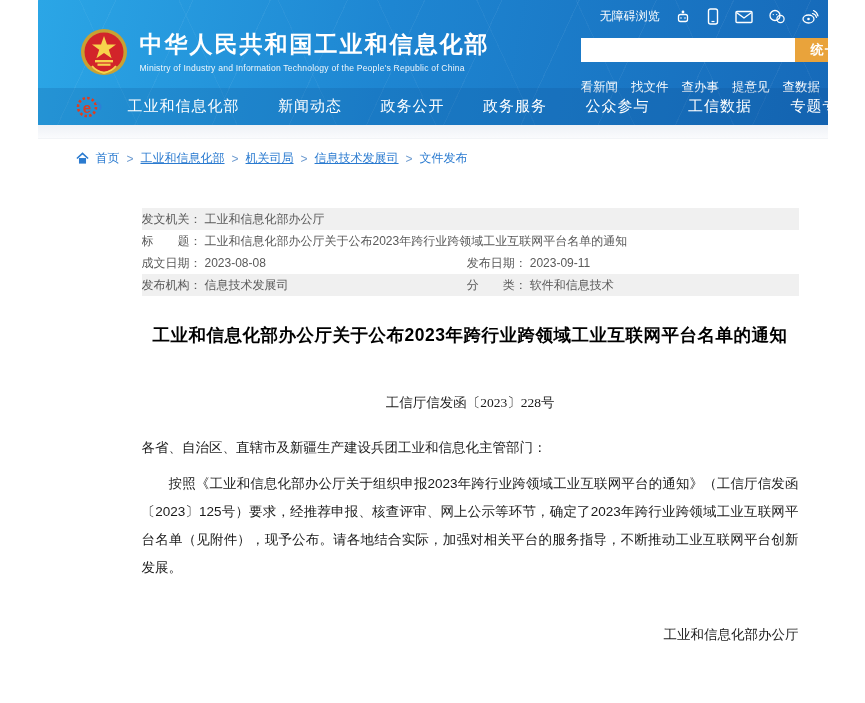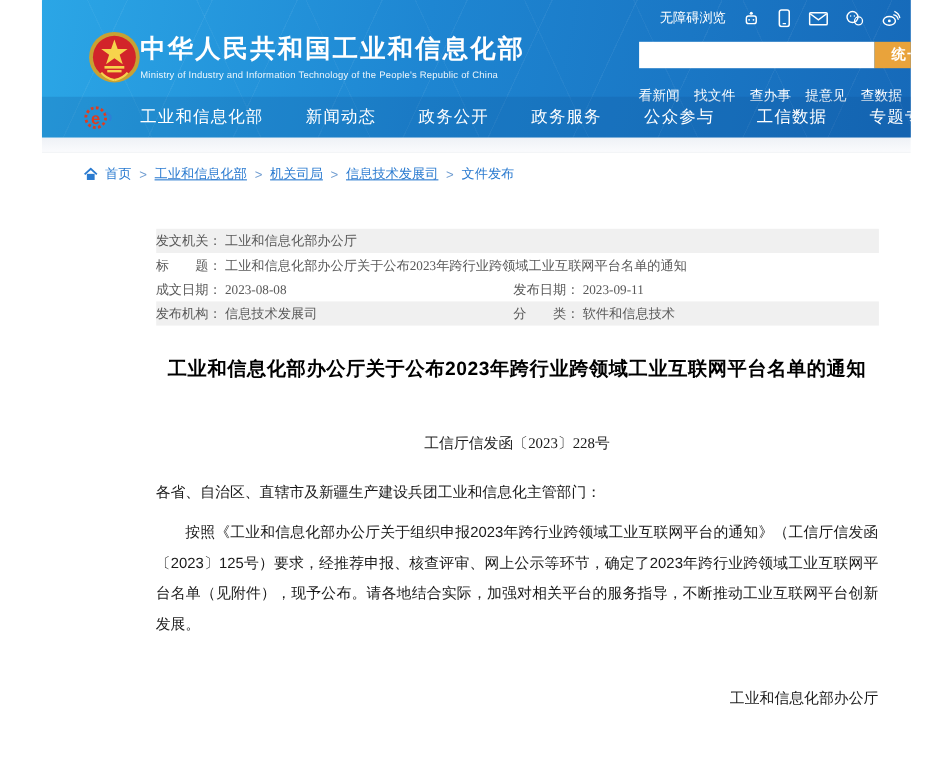--- a/index.html
+++ b/index.html
@@ -19,21 +19,21 @@
       repeating-linear-gradient(65deg, rgba(255,255,255,0.04) 0 1px, transparent 1px 90px);
     pointer-events:none;
   }
   .utility {
     position:absolute; top:8px; right:20px; display:flex; align-items:center; gap:15px;
     color:#fff; font-size:12px; z-index:2;
   }
   .utility svg { display:block; }
   .utility .txt { cursor:pointer; }
 
-  .masthead { position:absolute; left:42px; top:28px; display:flex; align-items:center; z-index:2; }
+  .masthead { position:absolute; left:42px; top:28px; display:flex; align-items:center; gap:12px; z-index:2; }
   .emblem { width:48px; height:48px; }
   .title-cn { color:#fff; font-size:23px; font-weight:bold; letter-spacing:2px; line-height:1.2; }
   .title-en { color:rgba(255,255,255,0.92); font-size:8.6px; margin-top:4px; letter-spacing:0.2px; }
 
   .search-area { position:absolute; top:38px; right:20px; width:302px; z-index:2; }
   .search-row { display:flex; height:24px; }
   .search-input {
     flex:1; border:none; outline:none; height:24px; padding:0 8px;
     font-size:12px; background:#fff;
   }
@@ -62,21 +62,21 @@
   }
   .breadcrumb .bc-link { color:#2b7bd0; text-decoration:underline; cursor:pointer; }
   .breadcrumb .bc-first { text-decoration:none; }
   .breadcrumb .bc-current { color:#2b7bd0; text-decoration:none; }
   .breadcrumb .sep { color:#6d9bd0; }
 
   
   .content { width:657px; margin:41px 0 0 104px; }
 
   .meta-table { font-size:12px; color:#595959; }
-  .meta-row { position:relative; height:22px; line-height:22px; white-space:nowrap; overflow:hidden;font-family:Liberation Serif, serif; }
+  .meta-row { position:relative; height:22px; line-height:22px; white-space:nowrap; overflow:hidden; }
   .meta-row.gray { background:#f0f0f0; }
   .meta-label { color:#595959; }
   .meta-value { color:#595959; margin-left:3px; }
   .meta-cell2 { position:absolute; left:49.5%; top:0; }
 
   .doc-title {
     margin-top:27px; text-align:center; font-size:17.5px; font-weight:bold; color:#000;
     letter-spacing:0.5px;
   }
   .doc-number {

